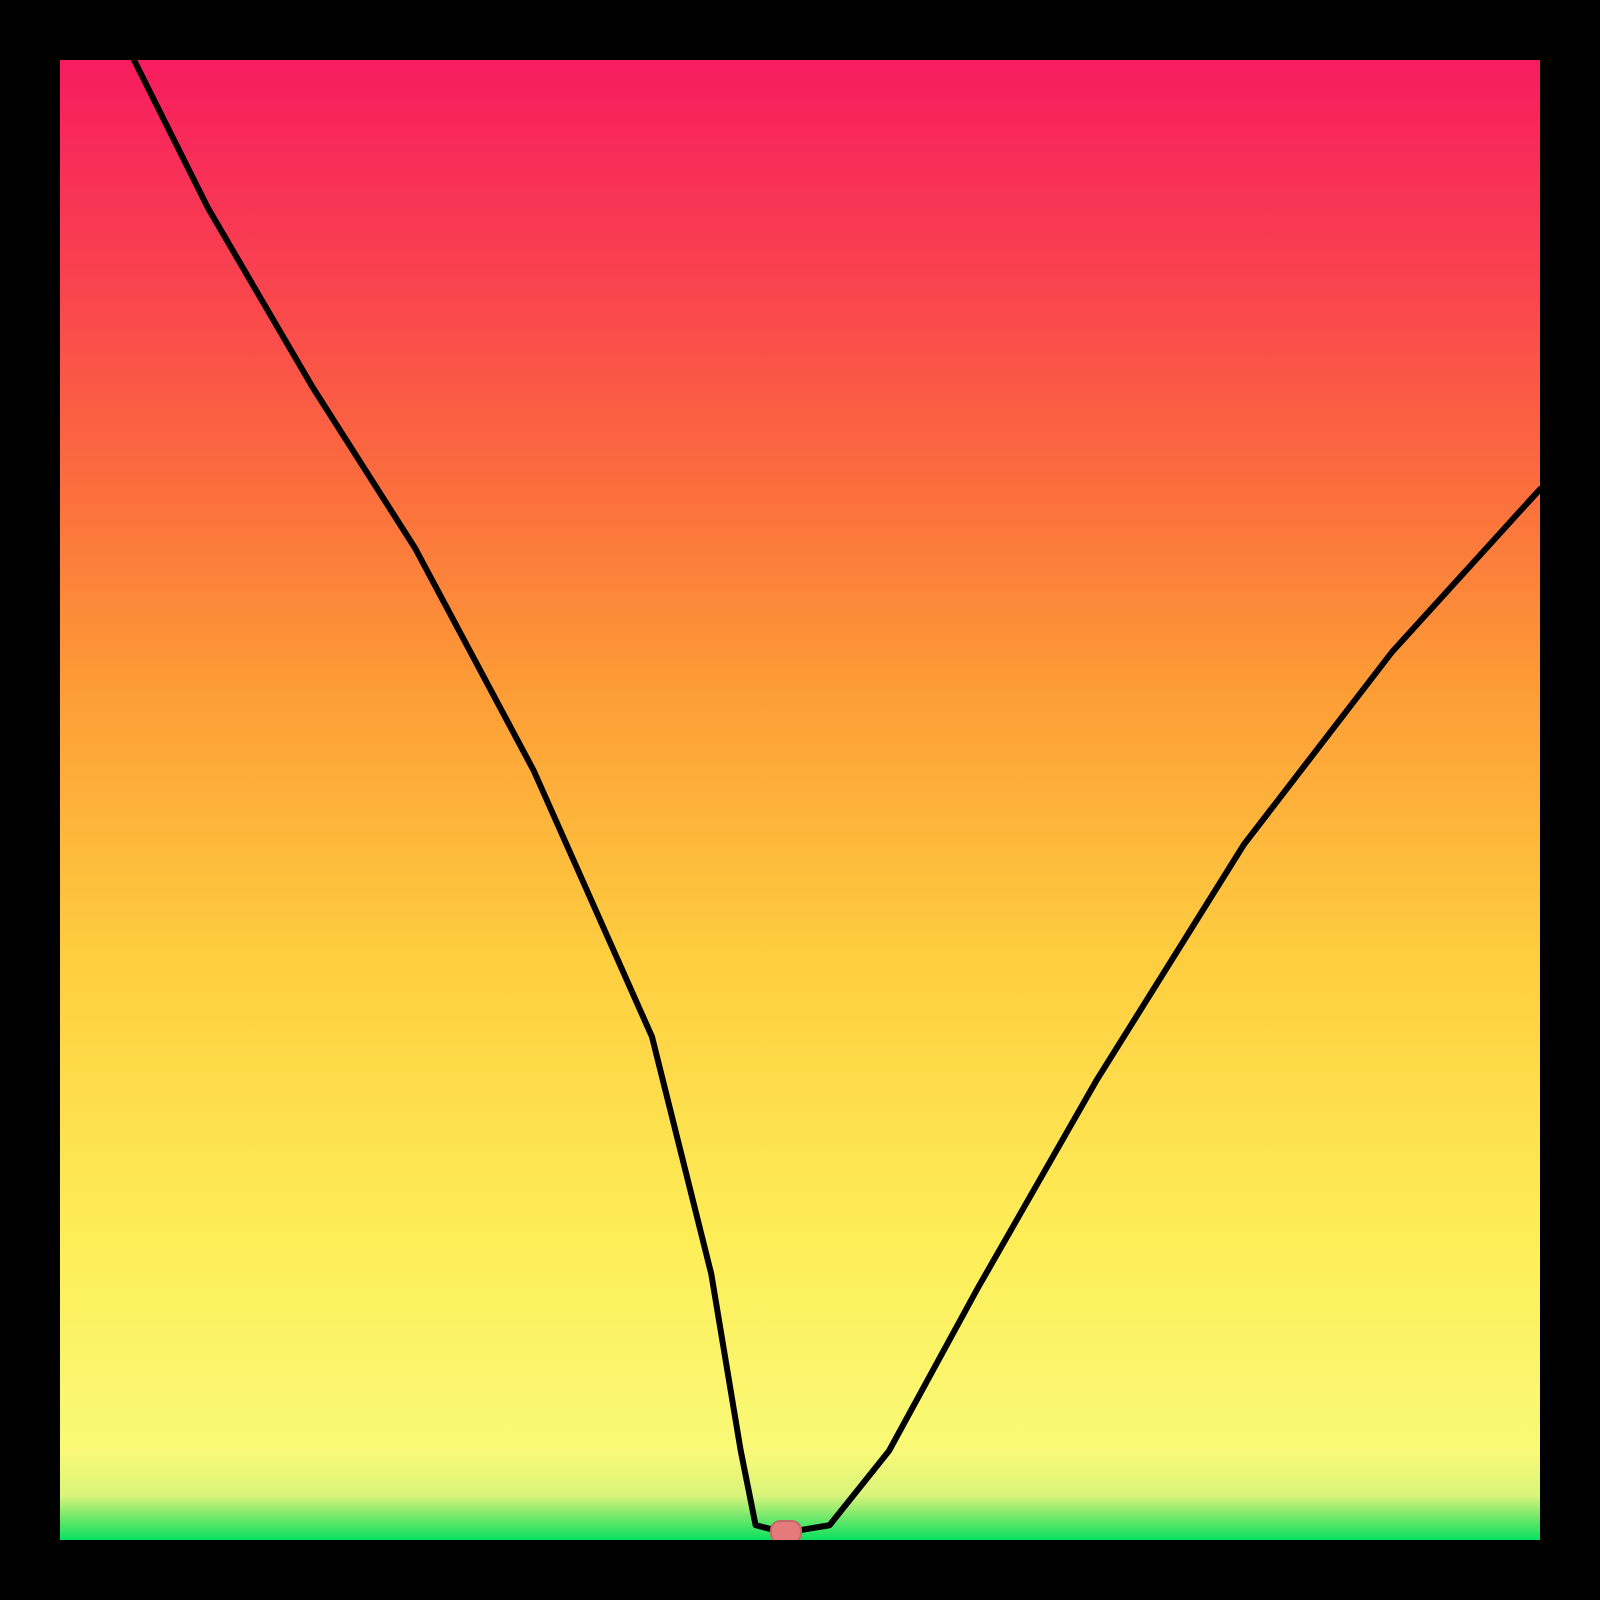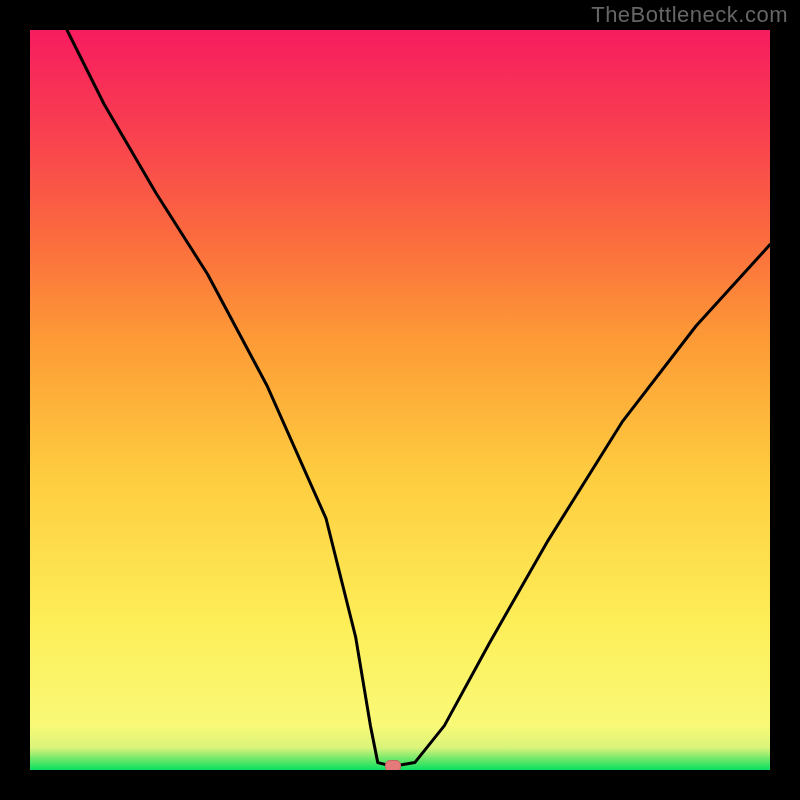--- a/index.html
+++ b/index.html
@@ -70,21 +70,20 @@
     background: #e47b7a;
     border: 1px solid rgba(0,0,0,0.15);
     transform: translate(-50%, -50%);
     z-index: 6;
   }
 </style>
 </head>
 <body>
 
 <div class="frame">
-  <div class="watermark">TheBottleneck.com</div>
 
   <div class="plot-area">
     <div class="gradient grad-main"></div>
 
     <svg class="curve" viewBox="0 0 740 740" preserveAspectRatio="none">
       <path id="curve-path" d="M37.0 0.0 L74.0 74.0 L125.8 162.8 L177.6 244.2 L236.8 355.2 L296.0 488.4 L325.6 606.8 L340.4 695.6 L347.8 732.6 L362.6 736.3 L384.8 732.6 L414.4 695.6 L458.8 614.2 L518.0 510.6 L592.0 392.2 L666.0 296.0 L740.0 214.6" fill="none" stroke="#000" stroke-width="3" stroke-linejoin="round" stroke-linecap="round"></path>
     </svg>
 
     <div id="marker" class="marker" style="left: 362.6px; top: 736.3px; background: rgb(228, 123, 122);"></div>
   </div>

